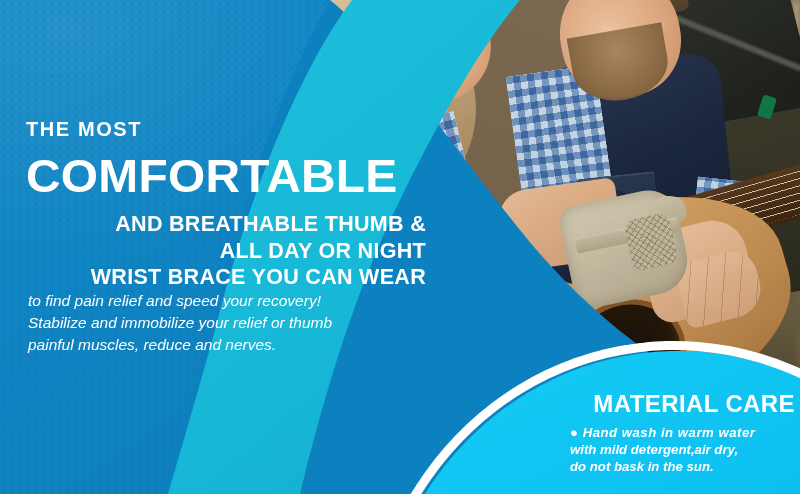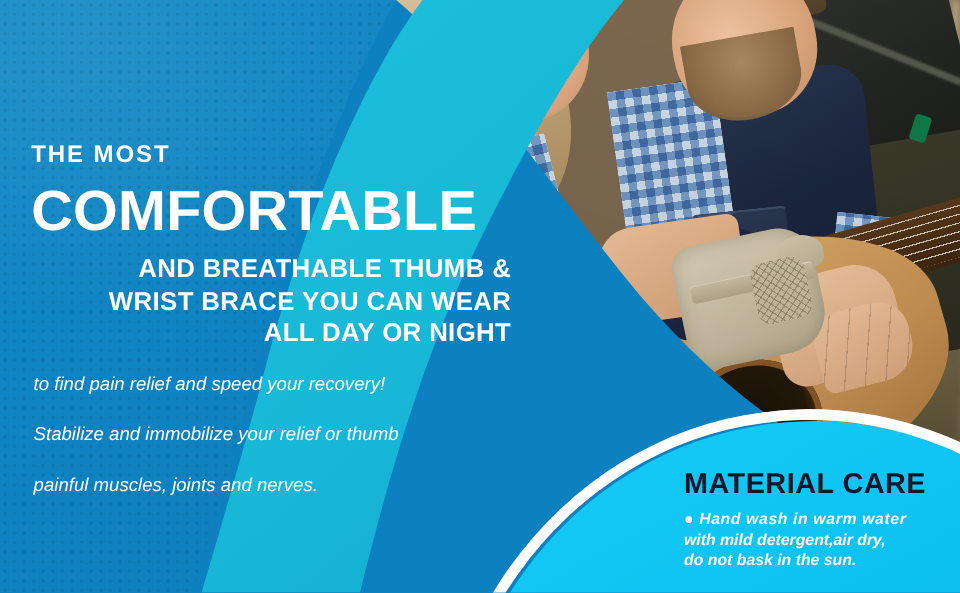--- a/index.html
+++ b/index.html
@@ -297,29 +297,29 @@
     font-family:"Liberation Sans", sans-serif;
     text-align:right;
   }
   .sub div { white-space:nowrap; }
 
   .body-copy {
     position:absolute; left:28px; top:290px; width:390px; z-index:6;
     color:#ffffff; font-style:italic; font-size:15.5px; line-height:1.42;
     font-family:"Liberation Sans", sans-serif;
   }
-  .body-copy div { white-space:nowrap;margin-top:20px; }
+  .body-copy div { white-space:nowrap; }
 
   
   .care {
     position:absolute; left:570px; top:390px; width:225px; z-index:8;
   }
   .care-title {
-    color:#0f172a; font-weight:bold; font-size:24px; letter-spacing:0.4px;
-    text-transform:uppercase; text-align:left;
+    color:#ffffff; font-weight:bold; font-size:24px; letter-spacing:0.4px;
+    text-transform:uppercase; text-align:right;
     font-family:"Liberation Sans", sans-serif;
   }
   .care-body {
     margin-top:6px; color:#ffffff; font-style:italic; font-weight:bold;
     font-size:13.2px; line-height:1.30; text-align:left;
     font-family:"Liberation Sans", sans-serif;
   }
   .care-body div { white-space:nowrap; }
   .care-bullet { letter-spacing:.5px; }
 </style>
@@ -379,29 +379,29 @@
   <div class="dots"></div>
 
   <div class="cyan-ellipse"></div>
   <div class="white-curve"></div>
 
   <div class="headline-wrap">
     <div class="kicker">THE MOST</div>
     <div class="big">COMFORTABLE</div>
     <div class="sub">
       <div>AND BREATHABLE THUMB &amp;</div>
+      <div>ALL DAY OR NIGHT</div>
       <div>WRIST BRACE YOU CAN WEAR</div>
-      <div>ALL DAY OR NIGHT</div>
     </div>
   </div>
 
   <div class="body-copy">
     <div>to find pain relief and speed your recovery!</div>
     <div>Stabilize and immobilize your relief or thumb</div>
-    <div>painful muscles, joints and nerves.</div>
+    <div>painful muscles, reduce and nerves.</div>
   </div>
 
   <div class="care">
     <div class="care-title">MATERIAL CARE</div>
     <div class="care-body">
       <div class="care-bullet">●  Hand wash in warm water</div>
       <div>with mild detergent,air dry,</div>
       <div>do not bask in the sun.</div>
     </div>
   </div>

